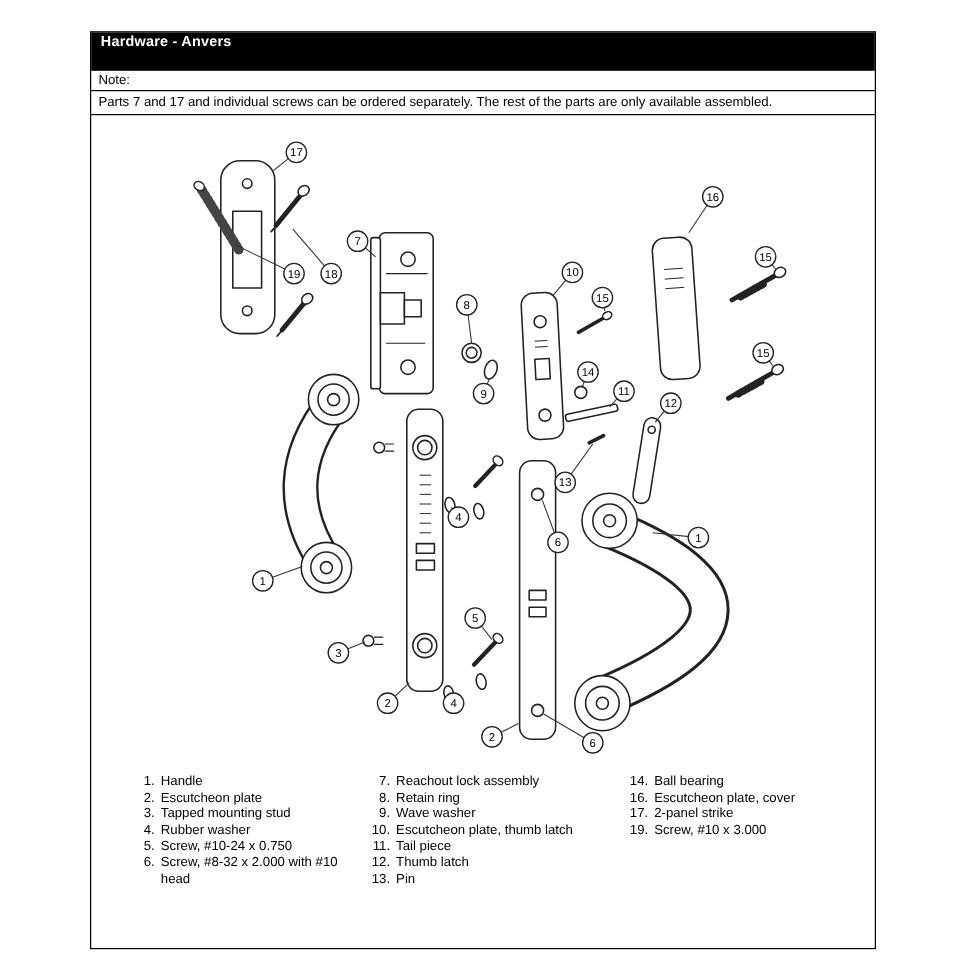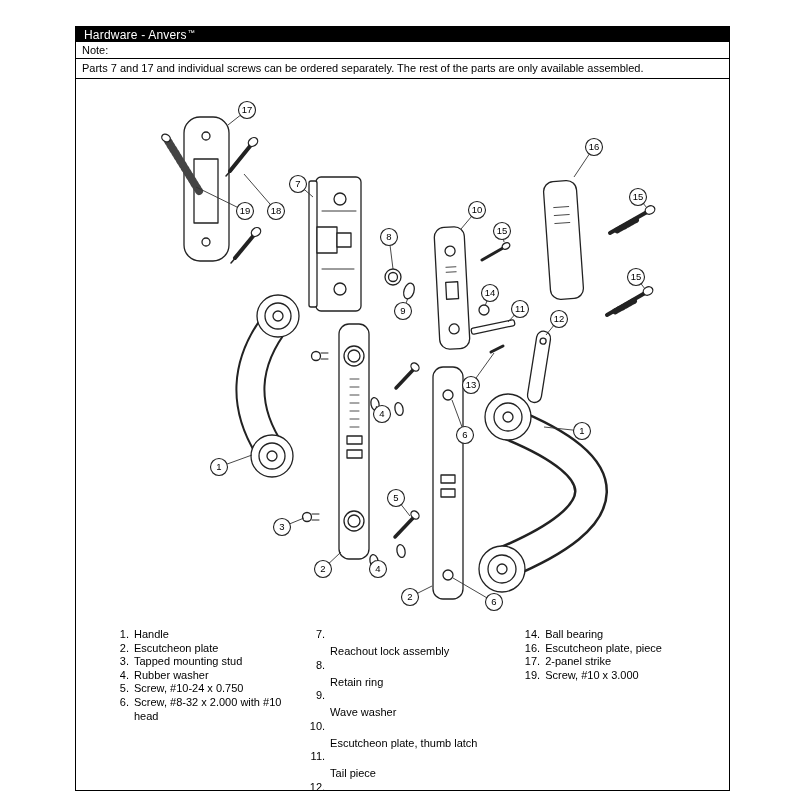--- a/index.html
+++ b/index.html
@@ -1,34 +1,34 @@
 <!DOCTYPE html>
 <html><head>
 <meta charset="utf-8">
 <style>
   html,body{margin:0;padding:0;width:800px;height:800px;background:#fff;overflow:hidden;
     font-family:"Liberation Sans",sans-serif;color:#000;}
   .frame{position:absolute;left:75px;top:26px;width:655px;height:765px;
     border:1px solid #000;box-sizing:border-box;background:#fff;}
-  .titlebar{background:#000;color:#fff;display:flex;align-items:center;
-    height:15px;padding:0 8px;font-size:12px;font-weight:normal;letter-spacing:.2px;}
+  .titlebar{background:#000;color:#fff;display:flex;align-items:flex-start;
+    height:32px;padding:0 8px;font-size:12px;font-weight:bold;letter-spacing:.2px;}
   .tm{font-size:7px;margin-top:-5px;margin-left:1px;}
   .note-label-row{font-weight:normal;font-size:11px;padding:2px 6px;border-bottom:1px solid #000;}
   .note-text-row{font-size:11px;padding:3px 6px 4px;border-bottom:1px solid #000;}
   .diagram-wrap{height:545px;position:relative;}
   .diagram-wrap svg{display:block;width:100%;height:100%;}
   .parts-list{display:flex;padding:4px 0 0 34px;font-size:11px;line-height:13.6px;}
   .pcol-0{width:200px;}
   .pcol-1{width:203px;}
   .pcol-2{width:212px;margin-left:16px;}
   .item{display:flex;align-items:flex-start;}
   .num{flex:0 0 24px;text-align:right;padding-right:5px;box-sizing:border-box;}
   .name{display:block;}
   .pcol-0 .name{max-width:150px;}
-  .pcol-1 .name{max-width:176px;margin-top:17px;}
+  .pcol-1 .name{max-width:176px;}
   .pcol-2 .name{max-width:178px;}
 </style>
 </head>
 <body>
 
 <div class="frame">
 
   <div class="titlebar">
     <span>Hardware - Anvers</span>
       <span class="tm">™</span>
@@ -339,21 +339,21 @@
           <span class="name">Pin</span>
         </div>
       </div>
     <div class="pcol pcol-2">
         <div class="item">
           <span class="num">14.</span>
           <span class="name">Ball bearing</span>
         </div>
         <div class="item">
           <span class="num">16.</span>
-          <span class="name">Escutcheon plate, piece</span>
+          <span class="name">Escutcheon plate, cover</span>
         </div>
         <div class="item">
           <span class="num">17.</span>
           <span class="name">2-panel strike</span>
         </div>
         <div class="item">
           <span class="num">19.</span>
           <span class="name">Screw, #10 x 3.000</span>
         </div>
       </div>

